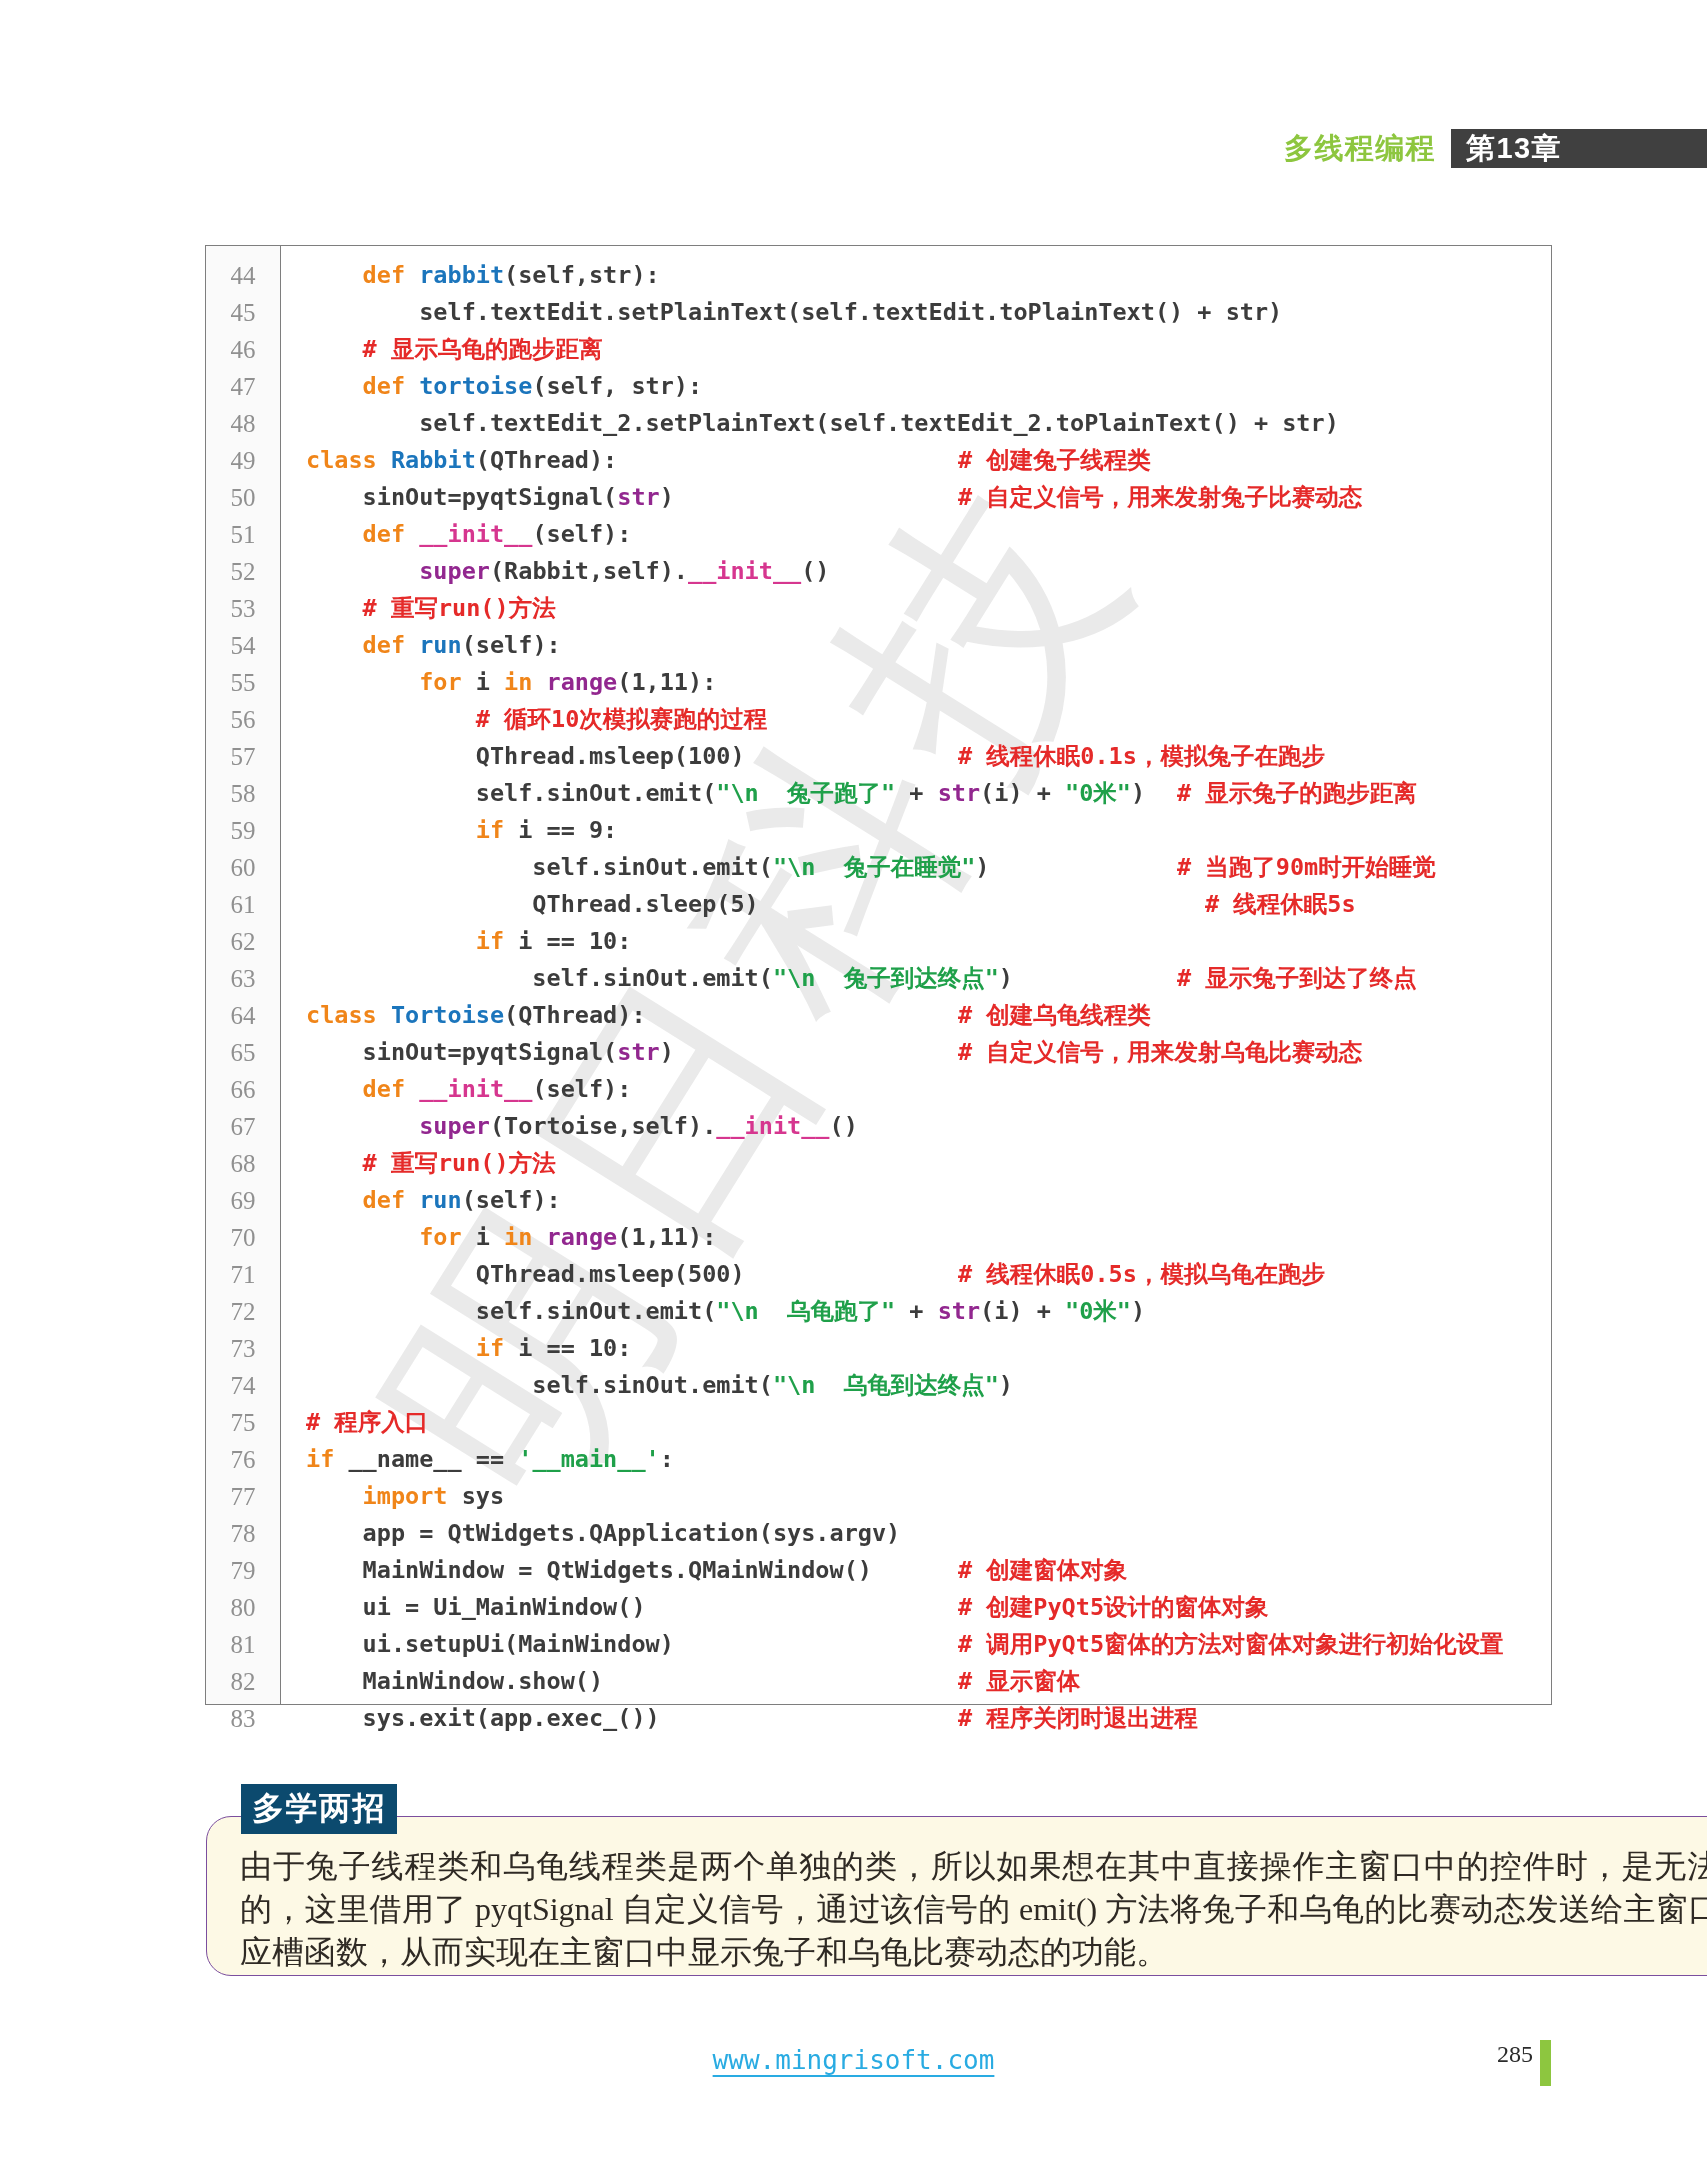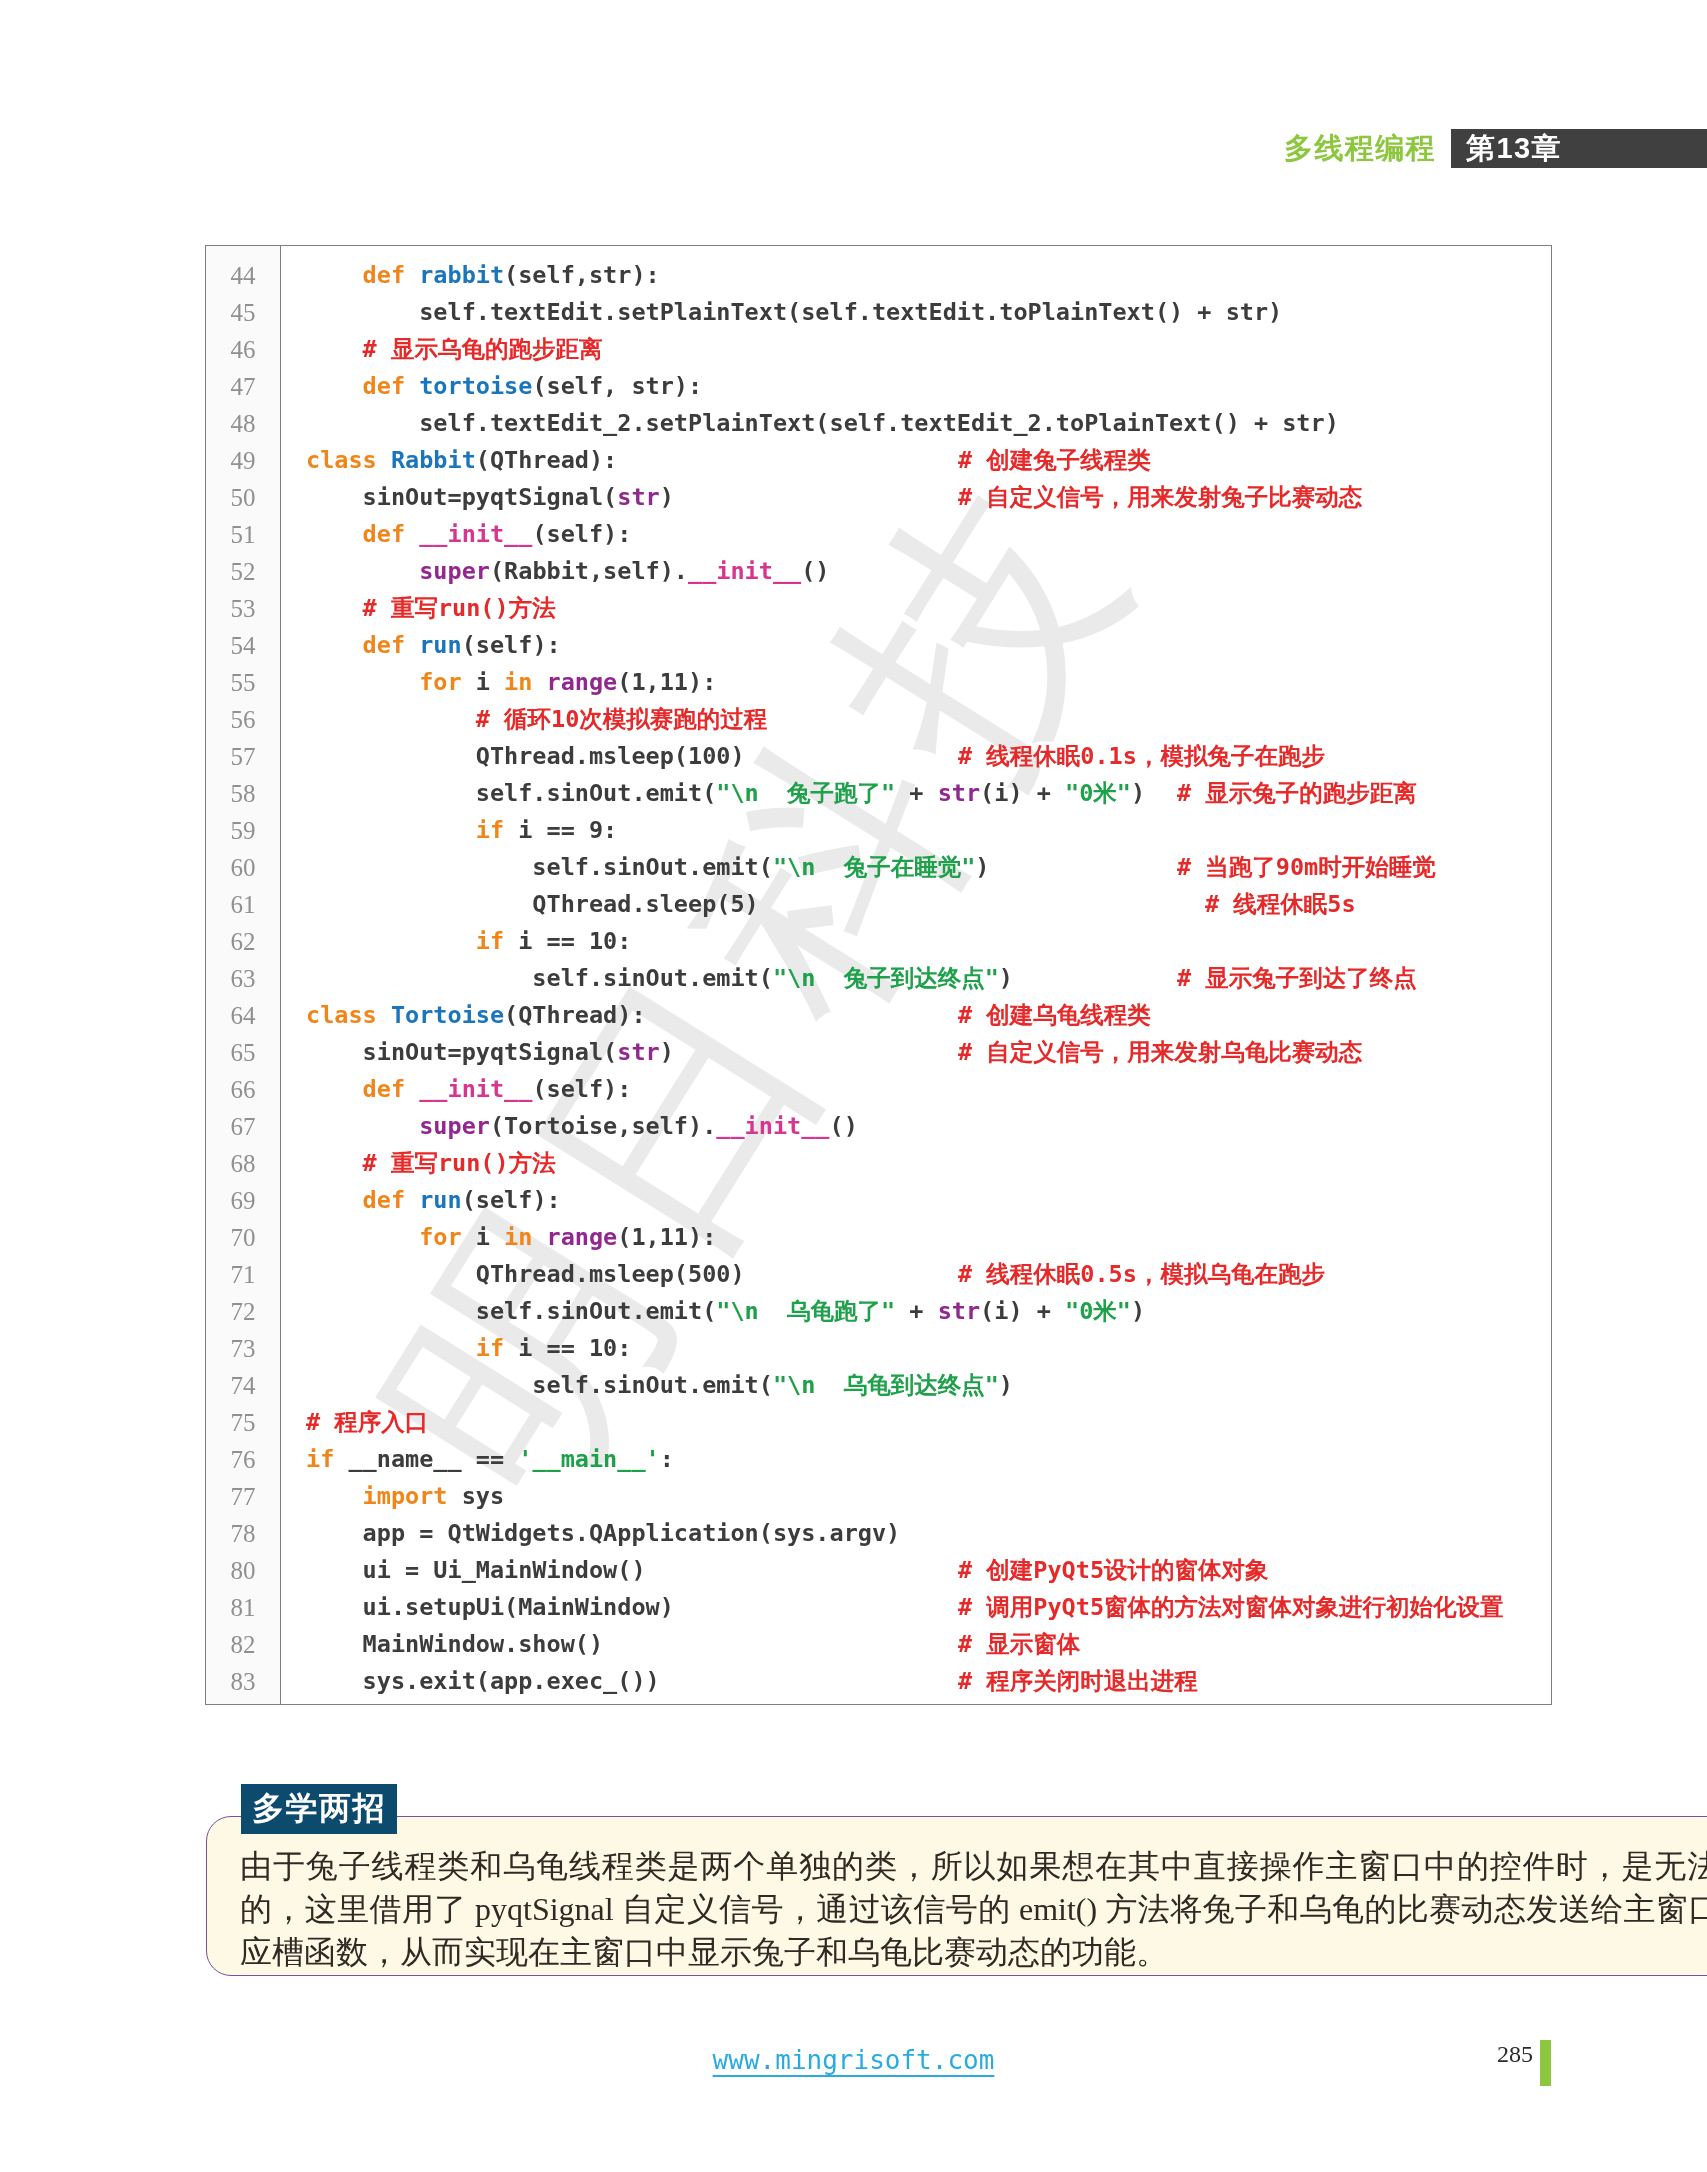--- a/index.html
+++ b/index.html
@@ -207,20 +207,24 @@
         </div>
         <div class="crow">
           <span class="lno">77</span>
           <span class="ccontent"><span class="tk pl">    </span><span class="tk kw">import </span><span class="tk pl">sys</span></span>
         </div>
         <div class="crow">
           <span class="lno">78</span>
           <span class="ccontent"><span class="tk pl">    app = QtWidgets.QApplication(sys.argv)</span></span>
         </div>
         <div class="crow">
+          <span class="lno">79</span>
+          <span class="ccontent"><span class="tk pl">    MainWindow = QtWidgets.QMainWindow()</span><span class="tk com cab" style="left: 678px;"># 创建窗体对象</span></span>
+        </div>
+        <div class="crow">
           <span class="lno">80</span>
           <span class="ccontent"><span class="tk pl">    ui = Ui_MainWindow()</span><span class="tk com cab" style="left: 678px;"># 创建PyQt5设计的窗体对象</span></span>
         </div>
         <div class="crow">
           <span class="lno">81</span>
           <span class="ccontent"><span class="tk pl">    ui.setupUi(MainWindow)</span><span class="tk com cab" style="left: 678px;"># 调用PyQt5窗体的方法对窗体对象进行初始化设置</span></span>
         </div>
         <div class="crow">
           <span class="lno">82</span>
           <span class="ccontent"><span class="tk pl">    MainWindow.show()</span><span class="tk com cab" style="left: 678px;"># 显示窗体</span></span>

